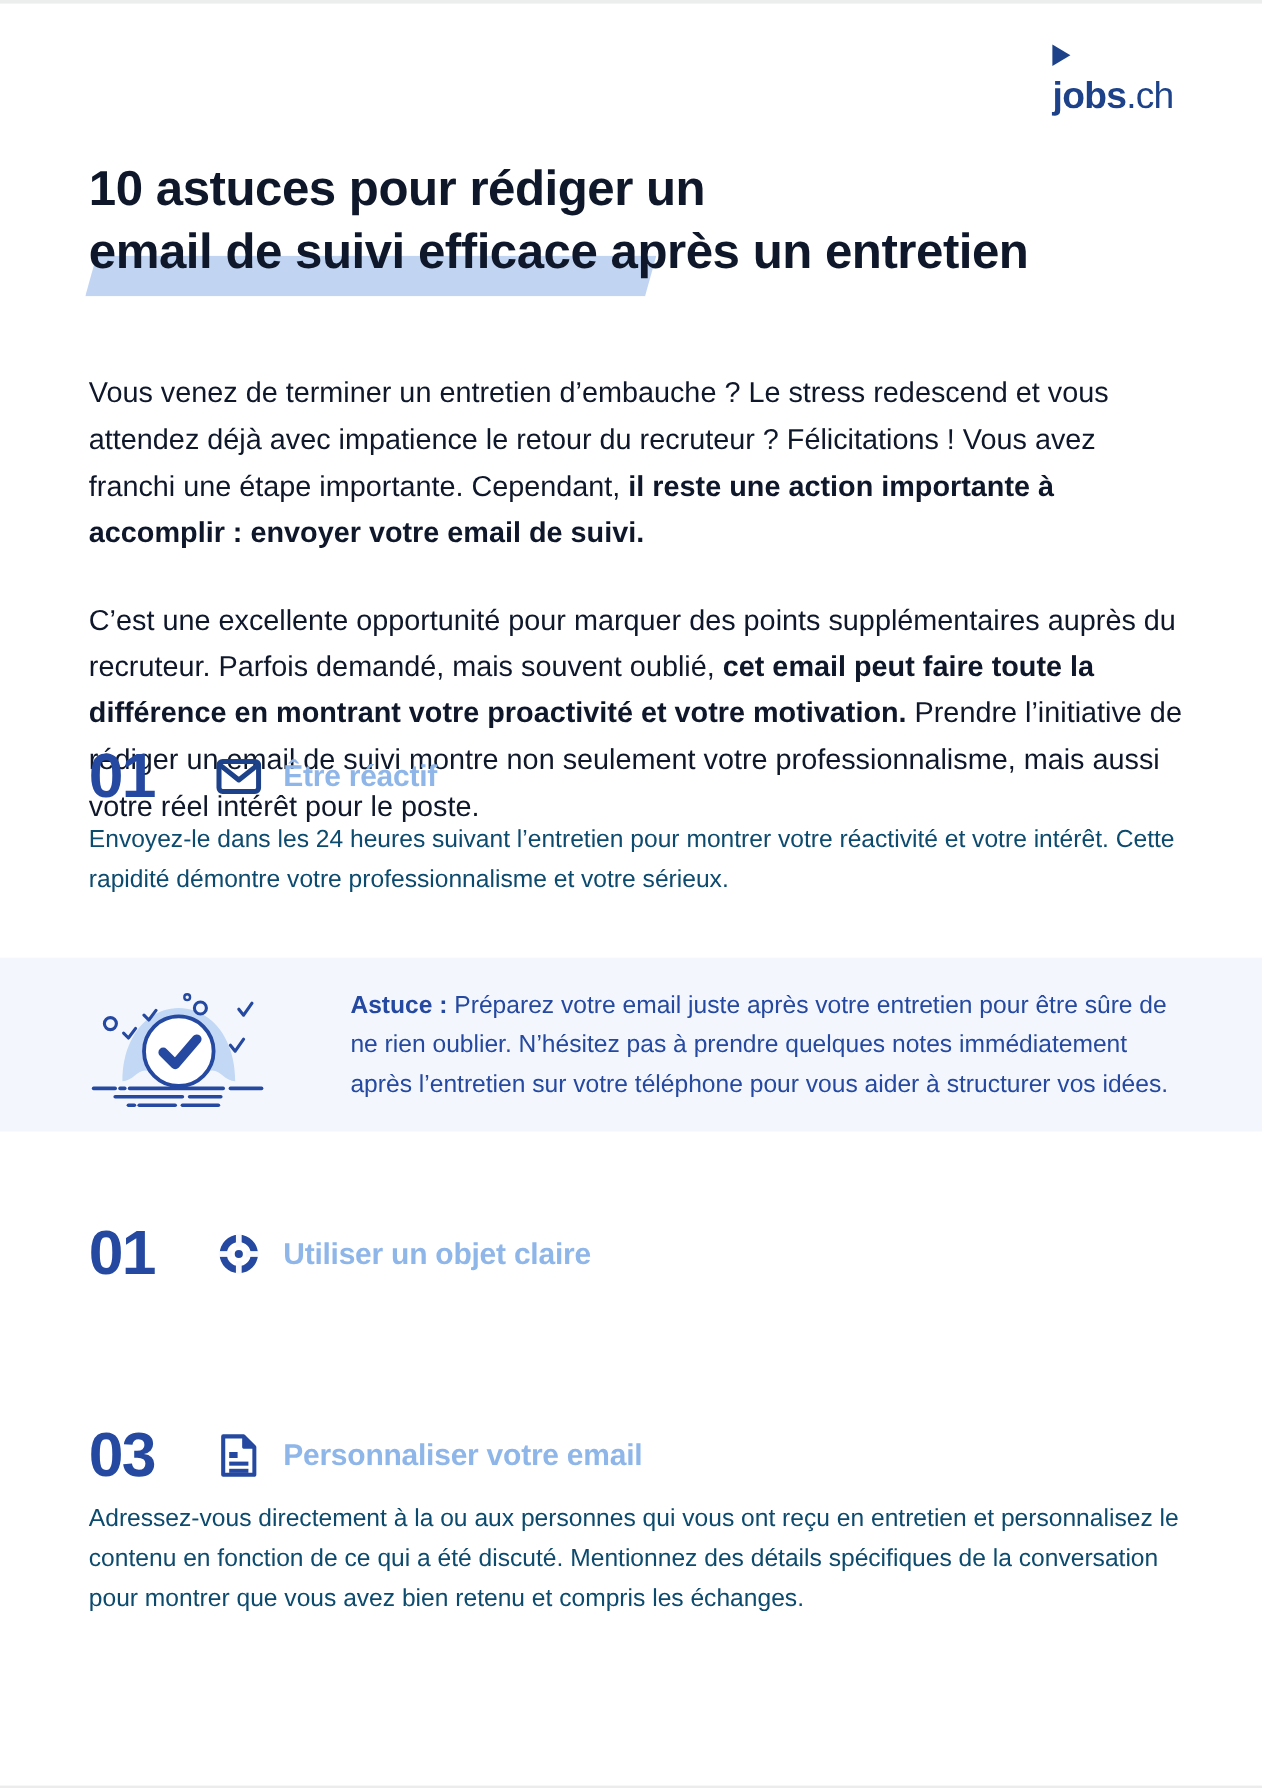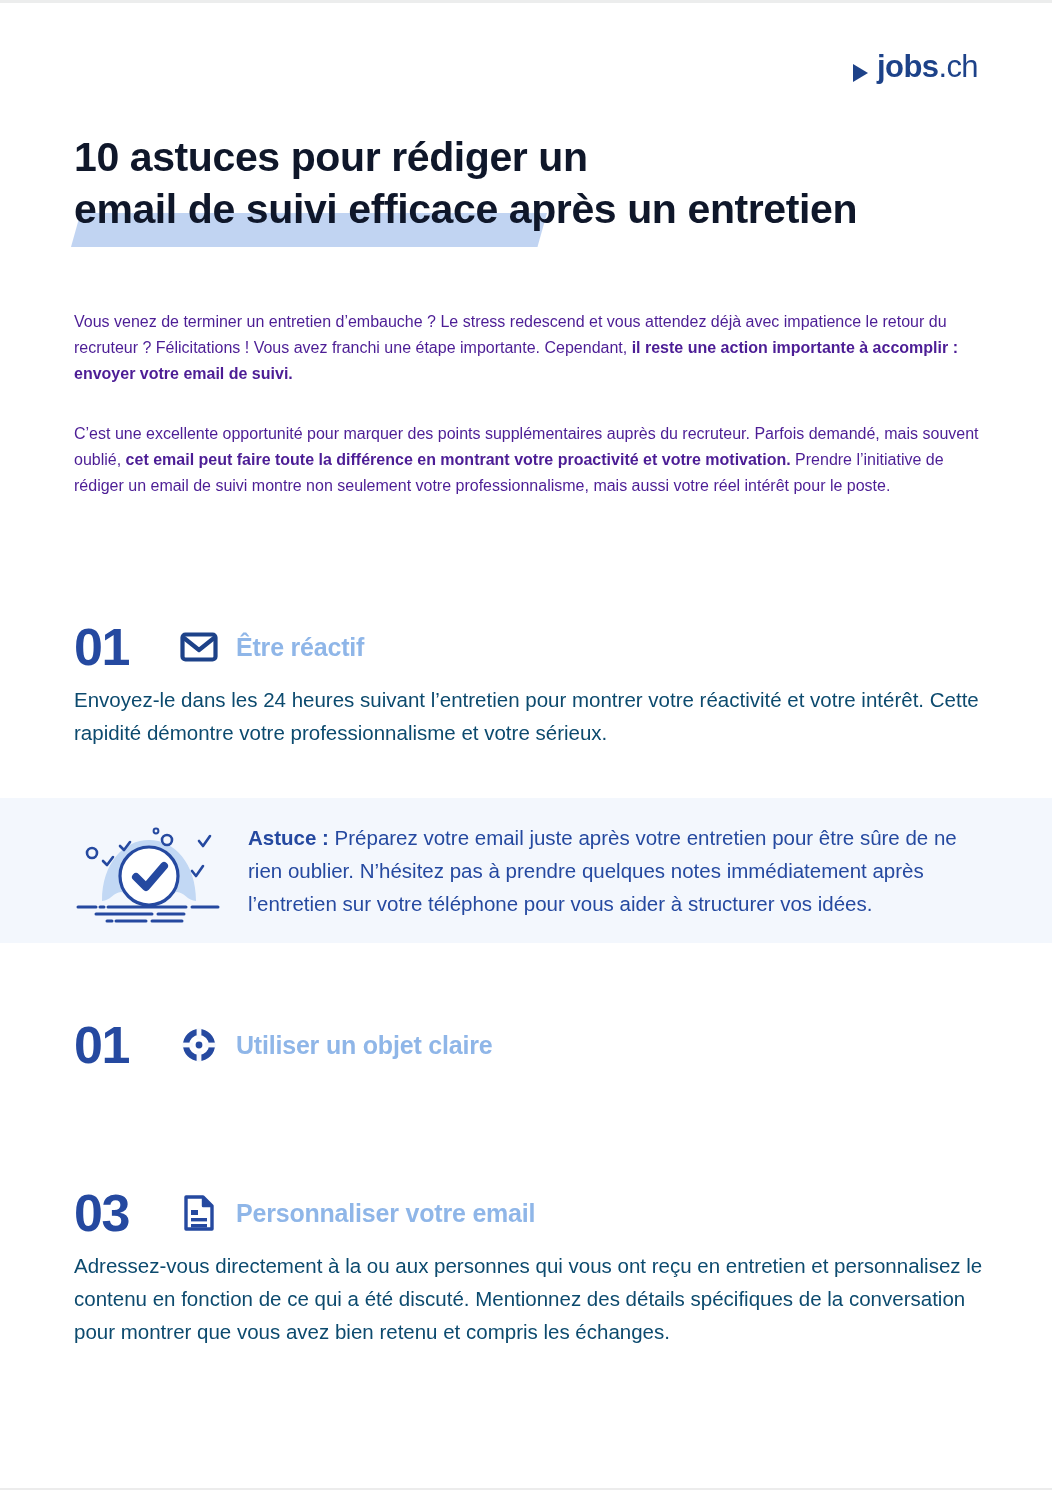--- a/index.html
+++ b/index.html
@@ -32,22 +32,23 @@
     right: 0;
     left: 0;
     height: 46px;
     padding-right: 74px;
     display: flex;
     justify-content: flex-end;
     align-items: center;
   }
   .logo {
     display: flex;
-    align-items: flex-end;
+    align-items: flex-start;
     gap: 9px;
+    flex-direction: column;
   }
   .logo-tri {
     width: 0; height: 0;
     border-left: 15px solid #1d4289;
     border-top: 9px solid transparent;
     border-bottom: 9px solid transparent;
     display: block;
   }
   .logo-text {
     font-size: 31px;
@@ -89,23 +90,23 @@
 
   
   .intro {
     position: absolute;
     left: 74px;
     right: 62px;
     top: 306px;
   }
   .intro p {
     margin: 0 0 34px 0;
-    font-size: 16px;
+    font-size: 24px;
     line-height: 1.62;
-    color: #4c1d95;
+    color: #0f172a;
   }
   .intro p b { font-weight: 700; }
 
   
   .section {
     position: absolute;
     left: 74px;
     right: 62px;
   }
   .sec-head {
@@ -201,21 +202,21 @@
         <svg width="38" height="30" viewBox="0 0 38 30" aria-hidden="true">
           <rect x="2.5" y="2.5" width="33" height="25" rx="3" ry="3" fill="none" stroke="#1d4289" stroke-width="4.2"></rect>
           <path d="M4 6 L19 18 L34 6" fill="none" stroke="#1d4289" stroke-width="4.2" stroke-linejoin="round" stroke-linecap="round"></path>
         </svg>
       </span>
       <span class="sec-label">Être réactif</span>
     </div>
     <p class="sec-body">Envoyez-le dans les 24 heures suivant l’entretien pour montrer votre réactivité et votre intérêt. Cette rapidité démontre votre professionnalisme et votre sérieux.</p>
   </div>
 
-  <div class="tipbox" style="top:795px;height:145px;">
+  <div class="tipbox" style="top:795px;height:145px;gap:44px;">
     <div class="tip-illu">
       <svg width="150" height="115" viewBox="0 0 150 115" aria-hidden="true">
         <path d="M28 88 C28 50 50 27 75 27 C100 27 122 50 122 88 C114 88 110 79 103 79 C96 79 93 88 86 88 L64 88 C57 88 54 79 47 79 C40 79 36 88 28 88 Z" fill="#c2d8f4"></path>
         <circle cx="75" cy="63" r="29" fill="#ffffff"></circle>
         <circle cx="75" cy="63" r="29" fill="none" stroke="#2549a0" stroke-width="3.2"></circle>
         <path d="M62 64 L72 74 L90 53" fill="none" stroke="#2549a0" stroke-width="8" stroke-linecap="round" stroke-linejoin="round"></path>
         <circle cx="18" cy="40" r="5" fill="none" stroke="#2549a0" stroke-width="2.6"></circle>
         <circle cx="93" cy="27" r="5" fill="none" stroke="#2549a0" stroke-width="2.6"></circle>
         <circle cx="82" cy="18" r="2.4" fill="none" stroke="#2549a0" stroke-width="2"></circle>
         <path d="M46 33 L50 37 L56 29" fill="none" stroke="#2549a0" stroke-width="2.6" stroke-linecap="round" stroke-linejoin="round"></path>

